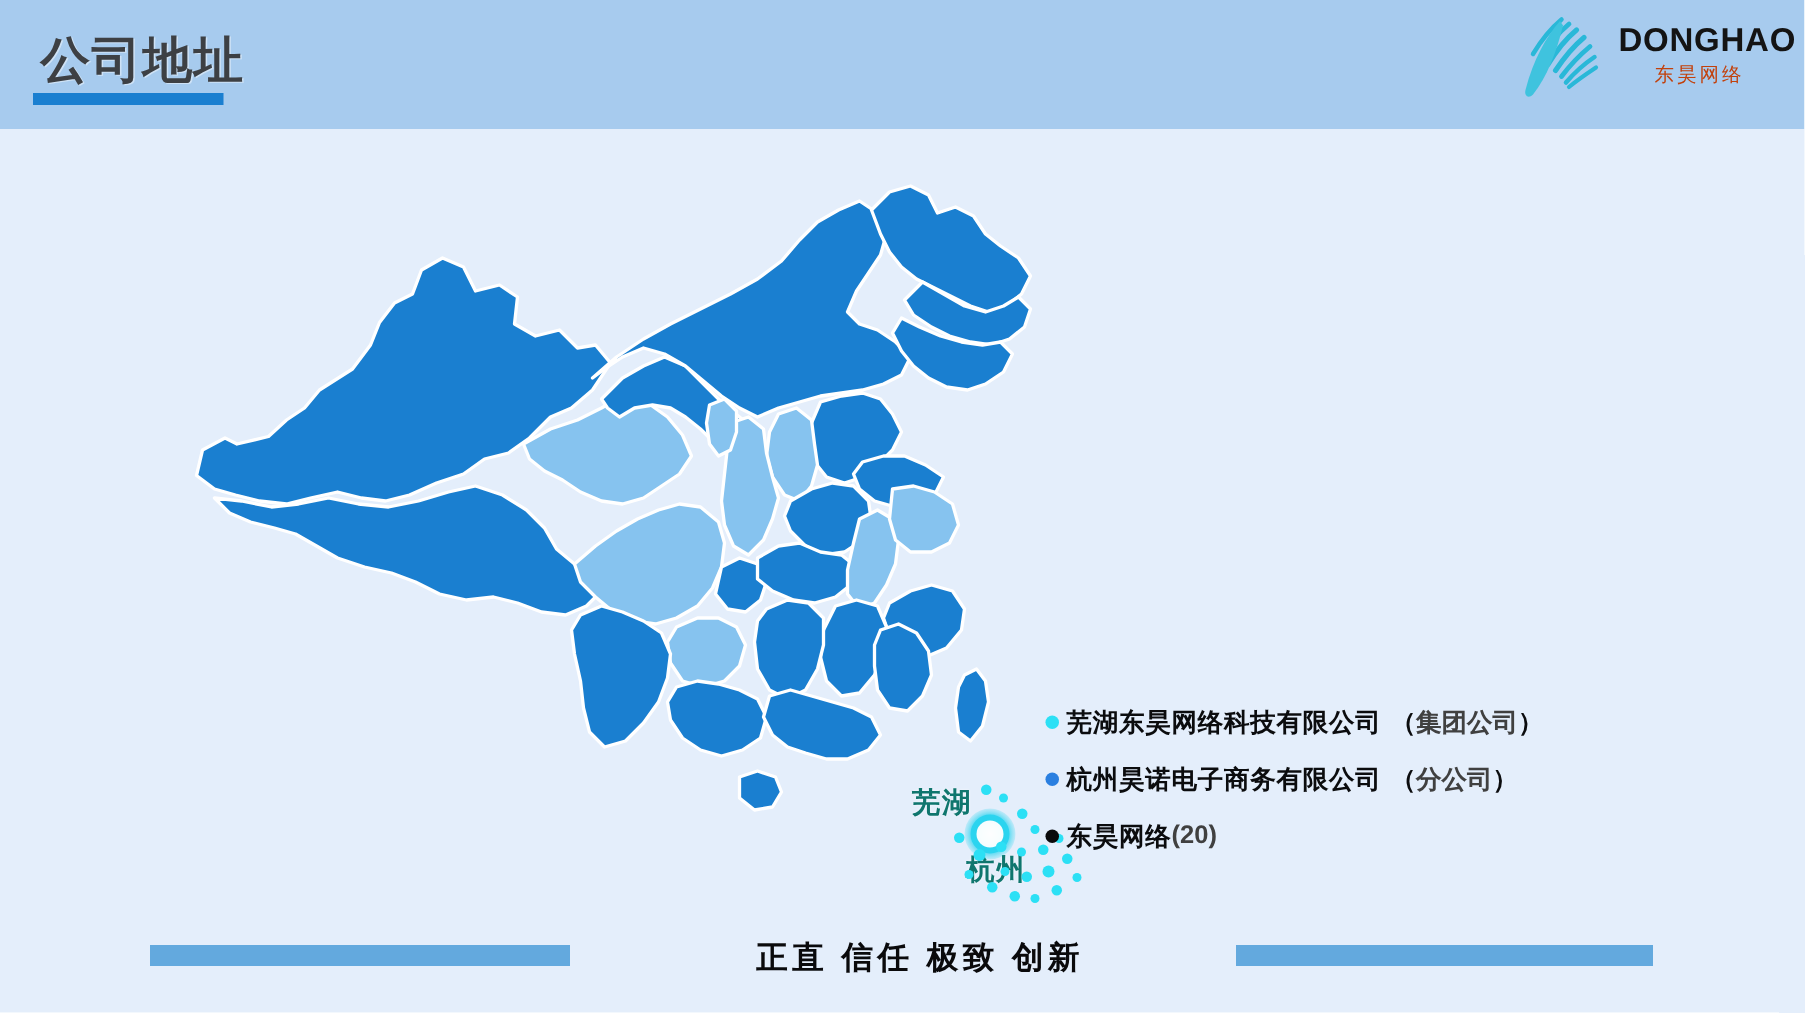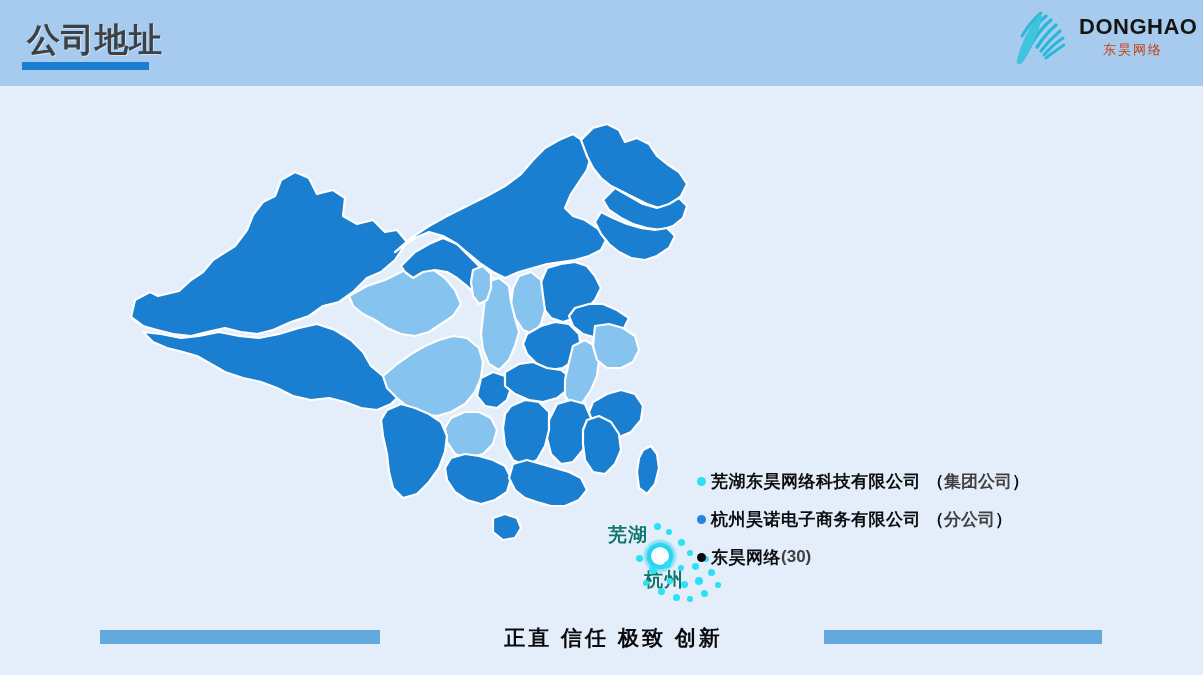--- a/index.html
+++ b/index.html
@@ -362,21 +362,21 @@
       <span class="legend-main">杭州昊诺电子商务有限公司</span>
       <span class="legend-paren">（</span>
       <span class="legend-accent">分公司</span>
       <span class="legend-paren legend-paren-tight">）</span>
     </div>
 
     <div class="legend-row">
       <span class="legend-bullet" style="background:#0a0a0c;"></span>
       <span class="legend-main">东昊网络</span>
       <span class="legend-accent legend-paren-tight">(</span>
-      <span class="legend-accent">30</span>
+      <span class="legend-accent">20</span>
       <span class="legend-accent">)</span>
     </div>
 
   </div>
 
   <div class="footer-bar" id="footer-bar-left"></div>
   <div id="footer-slogan">正直  信任  极致  创新</div>
   <div class="footer-bar" id="footer-bar-right"></div>
 
 </div>

